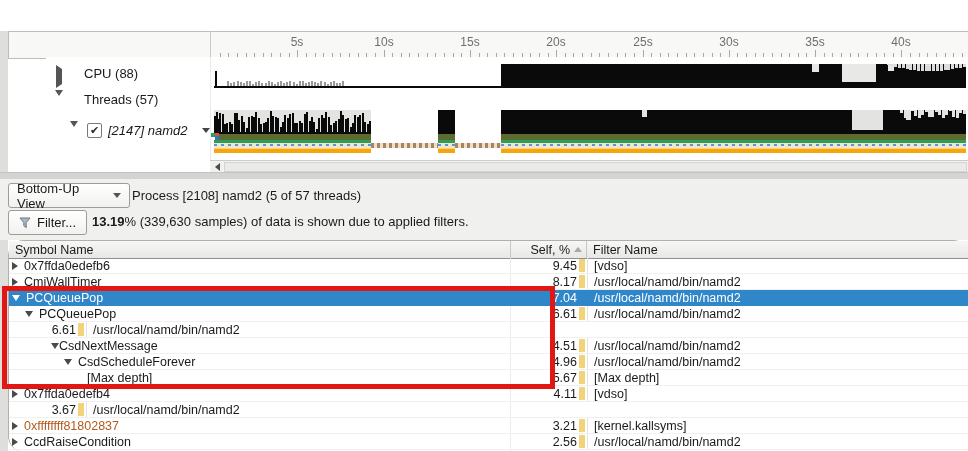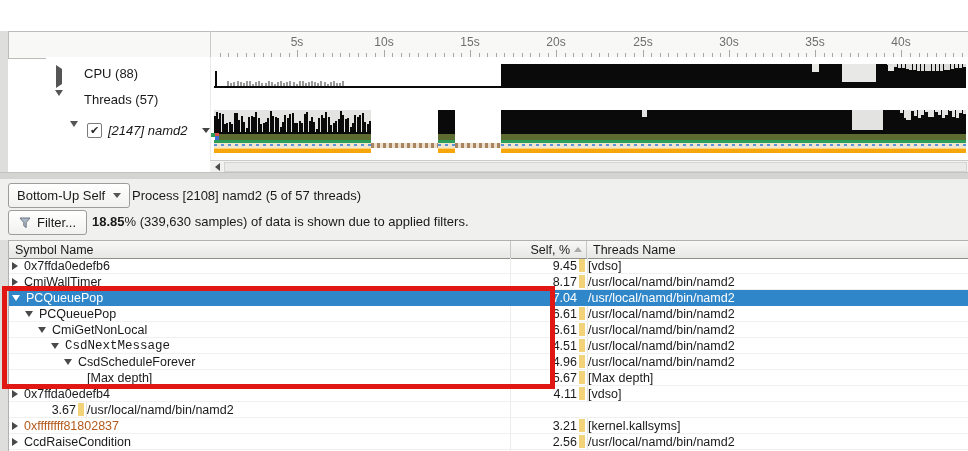--- a/index.html
+++ b/index.html
@@ -52,35 +52,35 @@
   #splitter{left:0;top:172px;width:968px;height:7px;background:#d4d4d2;border-top:1px solid #c2c2c0;}
   #bottom-bg{left:0;top:179px;width:968px;height:61px;background:#f0f0ee;}
   #bu-combo{position:absolute;left:8px;top:183px;width:104px;}
   #process-label{position:absolute;left:132px;top:188px;font-size:13px;}
   #filter-btn{position:absolute;left:8px;top:210px;height:23px;display:flex;align-items:center;gap:6px;padding:0 10px;
               background:linear-gradient(#ffffff,#f1f1ef);border:1px solid #9c9c9a;border-radius:3px;}
   #filter-stat{position:absolute;left:92px;top:214px;font-size:13px;}
   #filter-stat b{font-weight:bold;}
 
   
-  #table{left:8px;top:240px;width:960px;height:211px;background:#fff;border-top:1px solid #b0b0ae;border-left:1px solid #b0b0ae;}
+  #table{left:8px;top:240px;width:960px;height:211px;background:#fff;border-top:1px solid #b0b0ae;border-left:1px solid #b0b0ae;border-radius:16px;}
   #t-header{position:absolute;left:0;top:0;width:960px;height:17px;
             background:linear-gradient(#f7f7f5,#e7e7e5);border-bottom:1px solid #8f8f8d;display:flex;font-size:12.5px;}
   .hc{box-sizing:border-box;display:flex;align-items:center;}
   #hc-sym{width:501px;padding-left:6px;}
   #hc-self{width:77px;justify-content:flex-end;padding-right:4px;gap:4px;border-left:1px solid #c6c6c4;border-right:1px solid #c6c6c4;}
   #hc-mod{flex:1;padding-left:6px;}
   .sort-up{width:0;height:0;border-left:4px solid transparent;border-right:4px solid transparent;border-bottom:5px solid #a9a9a7;}
   #t-body{position:absolute;left:0;top:17px;width:960px;height:194px;overflow:hidden;}
   .t-row{position:relative;height:16px;display:flex;font-size:12.5px;border-bottom:1px solid #f0f0ee;box-sizing:border-box;}
   .t-row.sel{background:#2f86c8;color:#fff;border-bottom-color:#2f86c8;}
   .c-sym{width:501px;display:flex;align-items:center;overflow:hidden;white-space:nowrap;}
   .c-self{width:77px;position:relative;display:flex;align-items:center;justify-content:flex-end;
           padding-right:10px;box-sizing:border-box;}
-  .c-mod{flex:1;display:flex;align-items:center;overflow:hidden;white-space:nowrap;
+  .c-mod{flex:1;display:flex;align-items:center;padding-left:6px;overflow:hidden;white-space:nowrap;
          border-left:1px solid #e3e3e1;}
   .t-row.sel .c-mod{border-left-color:#2f86c8;}
   .col-sep1{position:absolute;left:501px;top:0;width:1px;height:194px;background:#ececea;}
   .ybar{position:absolute;right:2px;top:1px;width:6px;height:13px;background:#f2d379;}
   .exp-c{width:0;height:0;border-left:6px solid #4a4a4a;border-top:4px solid transparent;border-bottom:4px solid transparent;flex:none;}
   .exp-e{width:0;height:0;border-top:6px solid #4a4a4a;border-left:4px solid transparent;border-right:4px solid transparent;flex:none;}
   .t-row.sel .exp-e{border-top-color:#fff;}
   .kernel{color:#b2591c;}
 
   
@@ -392,42 +392,42 @@
     <div class="arrow-btn">
         <span class="arrow-left"></span>
       </div>
     <div id="h-thumb"></div>
   </div>
 
   <div id="splitter" class="abs"></div>
 
   <div id="bottom-bg" class="abs"></div>
   <div id="bu-combo" class="combo">
-    <span>Bottom-Up Self</span>
+    <span>Bottom-Up View</span>
     <span class="caret-down"></span>
   </div>
   <div id="process-label">Process [2108] namd2 (5 of 57 threads)</div>
   <div id="filter-btn">
     <svg width="12" height="12" viewBox="0 0 12 12">
       <path d="M1 1 H11 L7.2 5.6 V10.6 L4.8 8.8 V5.6 Z" fill="#aab6c2" stroke="#6b7885" stroke-width="1"></path>
     </svg>
     <span>Filter...</span>
   </div>
   <div id="filter-stat">
-    <b>18.85</b><span>% (339,630 samples) of data is shown due to applied filters.</span>
+    <b>13.19</b><span>% (339,630 samples) of data is shown due to applied filters.</span>
   </div>
 
   <div id="table" class="abs">
     <div id="t-header">
       <div id="hc-sym" class="hc">Symbol Name</div>
       <div id="hc-self" class="hc">
         <span>Self, %</span>
         <span class="sort-up"></span>
       </div>
-      <div id="hc-mod" class="hc">Threads Name</div>
+      <div id="hc-mod" class="hc">Filter Name</div>
     </div>
     <div id="t-body">
       <div class="col-sep1"></div>
     <div class="t-row">
           <div class="c-sym">
             <span class="exp-c" style="margin-left: 3px;"></span>
             <span style="margin-left: 6px;">0x7ffda0edefb6</span>
           </div>
           <div class="c-self">
             <span>9.45</span>
@@ -461,34 +461,30 @@
             <span class="exp-e" style="margin-left: 16px;"></span>
             <span style="margin-left: 6px;">PCQueuePop</span>
           </div>
           <div class="c-self">
             <span>6.61</span>
             <span class="ybar"></span>
           </div>
           <div class="c-mod">/usr/local/namd/bin/namd2</div>
         </div>
         <div class="t-row">
-          <div class="c-sym">
-            <span class="exp-e" style="margin-left: 29px;"></span>
-            <span style="margin-left: 6px;">CmiGetNonLocal</span>
-          </div>
           <div class="c-self">
             <span>6.61</span>
             <span class="ybar"></span>
           </div>
           <div class="c-mod">/usr/local/namd/bin/namd2</div>
         </div>
         <div class="t-row">
           <div class="c-sym">
             <span class="exp-e" style="margin-left: 42px;"></span>
-            <span style="margin-left: 6px; font-family: Liberation Mono, monospace;">CsdNextMessage</span>
+            <span style="">CsdNextMessage</span>
           </div>
           <div class="c-self">
             <span>4.51</span>
             <span class="ybar"></span>
           </div>
           <div class="c-mod">/usr/local/namd/bin/namd2</div>
         </div>
         <div class="t-row">
           <div class="c-sym">
             <span class="exp-e" style="margin-left: 55px;"></span>

